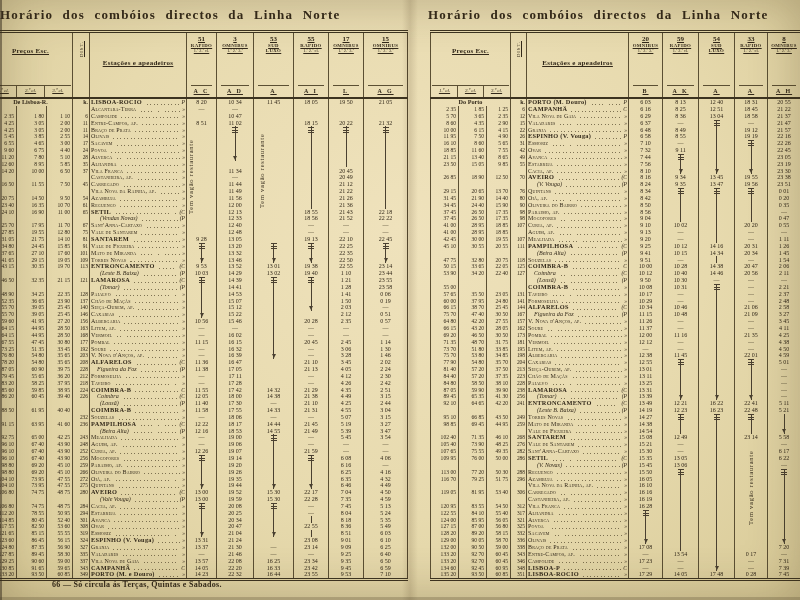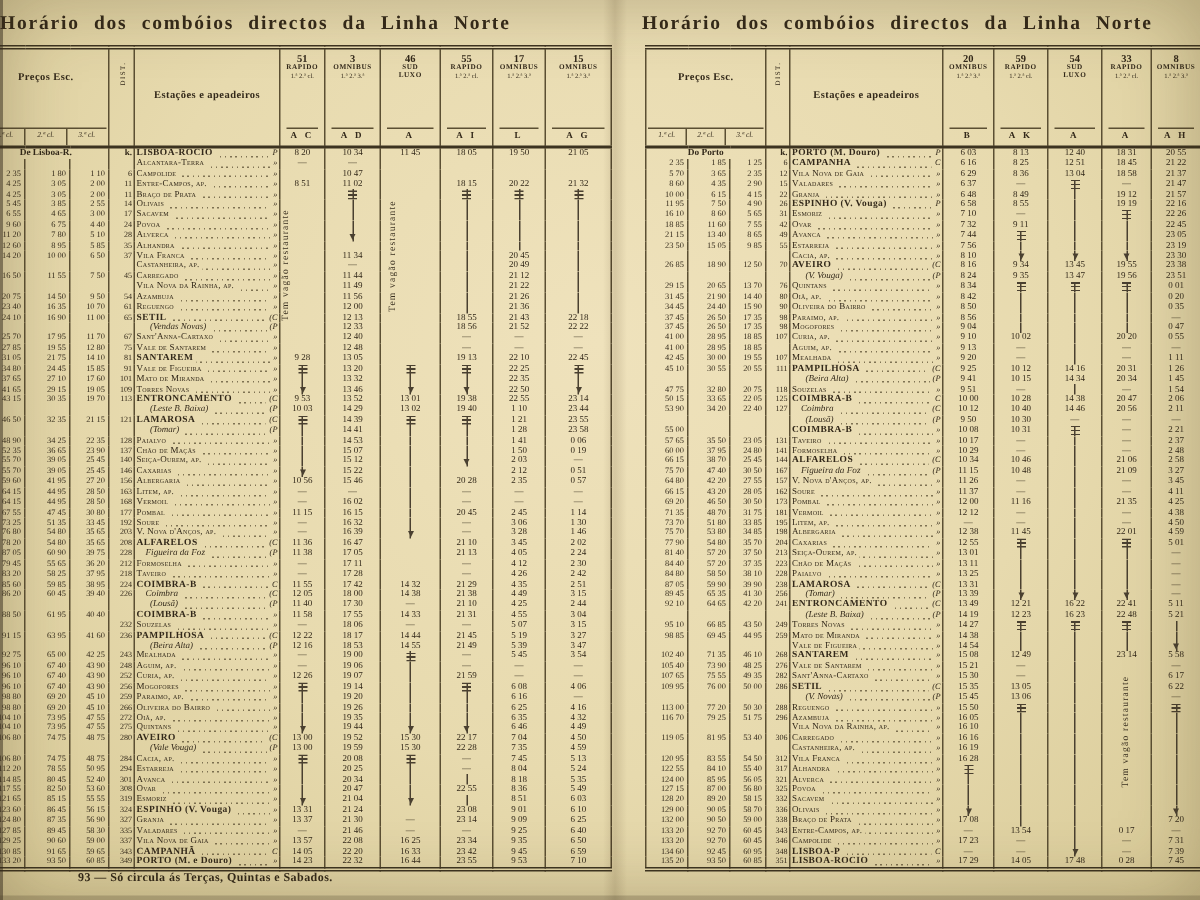--- a/index.html
+++ b/index.html
@@ -17,21 +17,21 @@
   .page-title{position:absolute;top:7px;font-size:13px;font-weight:700;letter-spacing:1.2px;word-spacing:5px;text-align:left;white-space:nowrap;}
   #title-left{left:0;width:428px;}
   #title-right{left:428px;width:372px;}
 
   table{border-collapse:collapse;table-layout:fixed;position:absolute;top:30px;
     border:1px solid #51452c;border-top:3px double #3c3320;border-bottom:3px double #3c3320;background:transparent;}
   #tbl-left{left:-12px;width:420px;}
   #tbl-right{left:430px;width:370px;}
   col{padding:0;}
   th,td{border-left:1px solid #5b4f33;padding:0 1px;overflow:hidden;white-space:nowrap;}
-  thead th{height:64px;vertical-align:top;font-weight:normal;}
+  thead th{height:64px;vertical-align:top;font-weight:normal;text-decoration:underline;}
   thead{border-bottom:2px solid #3c3320;}
   tbody td{height:6.857px;line-height:6.6px;font-size:6px;}
 
   
   .hp{display:flex;flex-direction:column;justify-content:space-between;height:64px;}
   .hp-label{font-size:7px;font-weight:700;text-align:center;padding-top:14px;letter-spacing:.3px;}
   .hp-cls{display:flex;font-size:5px;font-style:italic;text-align:center;border-top:1px solid #5b4f33;}
   .hp-cls span{flex:1;border-left:1px solid #5b4f33;padding:2px 0 4px;}
   .hp-cls span:first-child{border-left:none;}
   .dist-v{writing-mode:vertical-rl;transform:rotate(180deg);font-size:4.6px;letter-spacing:1px;display:block;margin:8px auto;}
@@ -121,21 +121,21 @@
       <th>
           <div class="tr-h">
         <div class="t-num">3</div>
             <div class="t-type">OMNIBUS</div>
         <div class="t-cls">1.ª 2.ª 3.ª</div>
             <div class="t-let">A D</div>
           </div>
         </th>
       <th>
           <div class="tr-h">
-        <div class="t-num">46</div>
+        <div class="t-num">53</div>
             <div class="t-type">SUD</div>
         <div class="t-type2">LUXO</div>
         <div class="t-cls"></div>
             <div class="t-let">A</div>
           </div>
         </th>
       <th>
           <div class="tr-h">
         <div class="t-num">55</div>
             <div class="t-type">RAPIDO</div>
@@ -2934,18 +2934,18 @@
         <td class="t">0 28</td>
         <td class="t">7 45</td>
       </tr>
     </tbody>
 </table>
 
 <div class="vnote" id="note-l51">Tem vagão restaurante</div>
 <div class="vnote" id="note-l53">Tem vagão restaurante</div>
 <div class="vnote" id="note-r56">Tem vagão restaurante</div>
 
-<div id="footnote">93 — Só circula ás Terças, Quintas e Sabados.</div>
+<div id="footnote">66 — Só circula ás Terças, Quintas e Sabados.</div>
 
 <div class="fold"></div>
 <div class="edge-l"></div>
 <div class="edge-b"></div>
 <div class="vignette"></div>
 
 </body></html>

